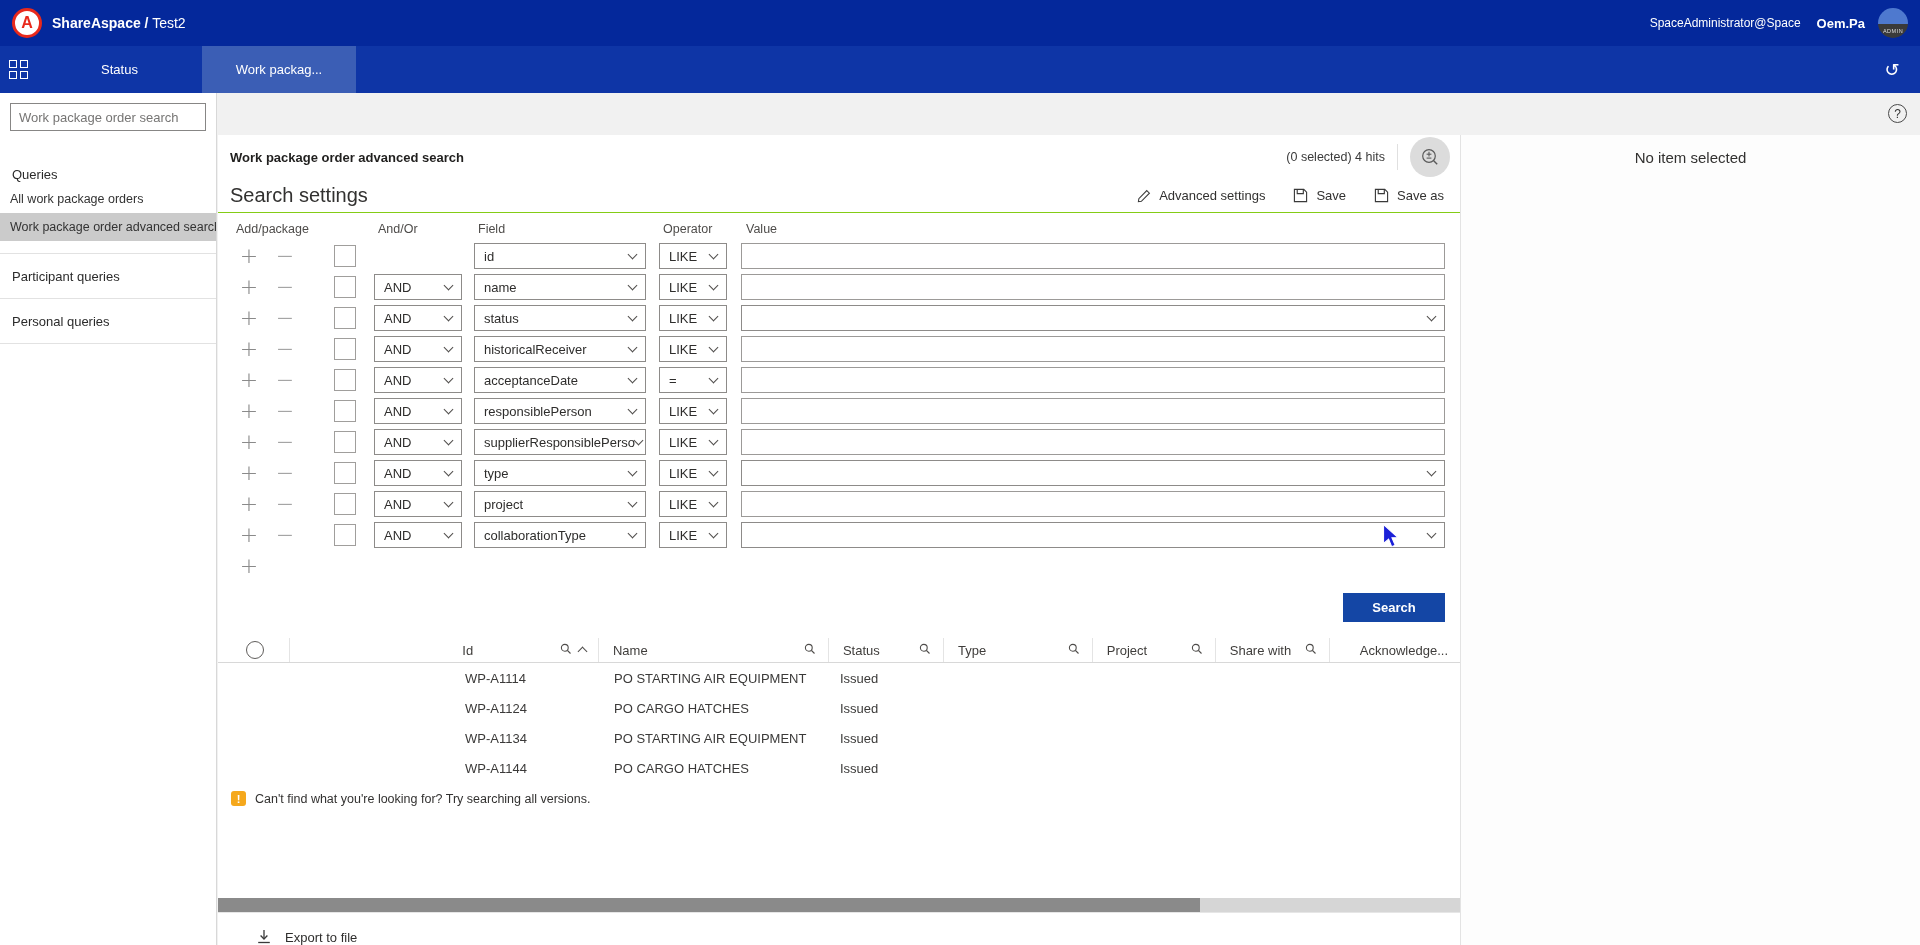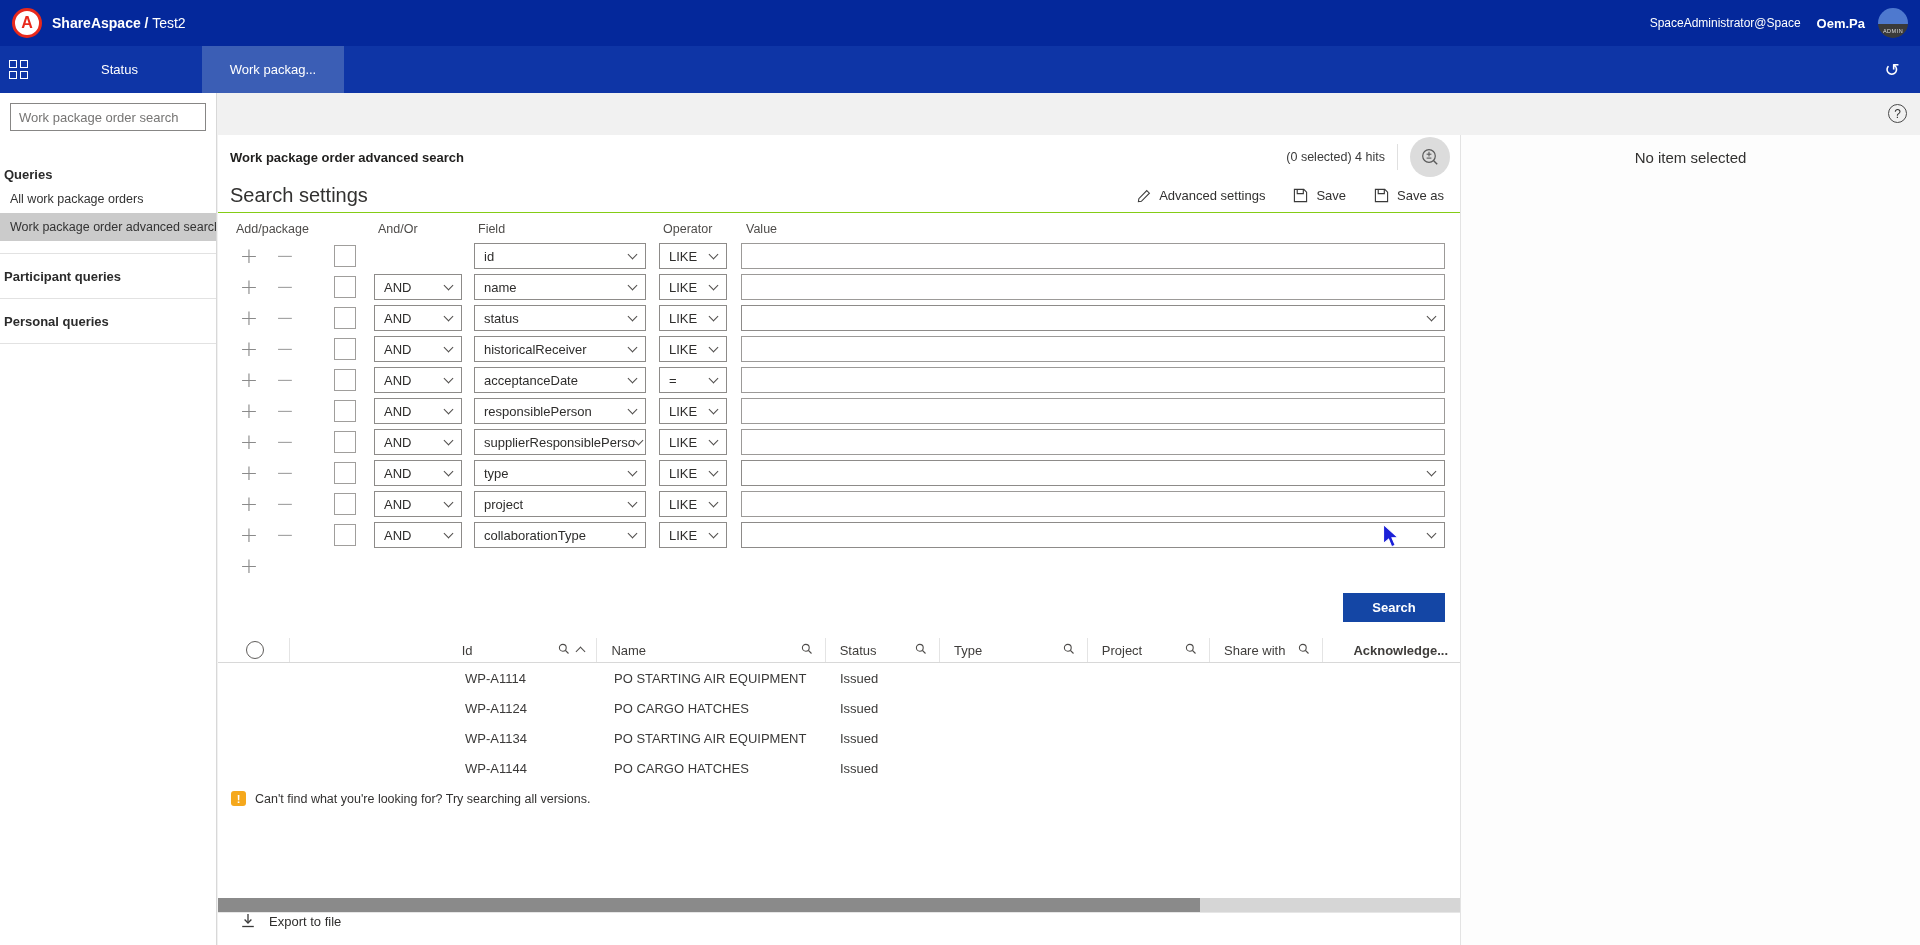--- a/index.html
+++ b/index.html
@@ -20,35 +20,35 @@
             background:linear-gradient(#4e79cf 0 55%, #3a3a3a 55% 100%);
             display:flex; align-items:flex-end; justify-content:center; }
   .avatar-label { font-size:5.5px; color:#ddd; margin-bottom:4px; letter-spacing:.5px; }
 
   
   .tab-bar { height:47px; background:#0e35a6; display:flex; align-items:stretch; color:#fff; }
   .grid-btn { width:37px; display:flex; align-items:center; justify-content:center; cursor:pointer; }
   .grid-icon { display:grid; grid-template-columns:8px 8px; grid-gap:3px; }
   .grid-icon span { width:8px; height:8px; border:1.5px solid #fff; }
   .tab { width:165px; display:flex; align-items:center; justify-content:center; font-size:13px; cursor:pointer; }
-  .tab.active { width:142px; background:#3b5eb5; }
+  .tab.active { width:154px; background:#3b5eb5; }
   .tabbar-spacer { flex:1; }
   .history-btn { width:56px; display:flex; align-items:center; justify-content:center;
                  font-size:18px; font-family:"DejaVu Sans",sans-serif; cursor:pointer; }
 
   
   .workspace { position:relative; height:852px; }
 
   .sidebar { position:absolute; left:0; top:0; width:217px; height:852px; background:#fff;
              border-right:1px solid #d8d8d8; z-index:2; }
   .side-search { display:block; margin:10px 10px 0 10px; width:196px; height:28px;
                  border:1px solid #878685; font-size:13px; padding:0 8px; color:#333;
                  font-family:inherit; background:#fff; }
   .side-search::placeholder { color:#767574; }
-  .side-heading { font-weight:bold; font-size:13px; color:#2b2b2b; padding:0 4px; }
+  .side-heading { font-weight:normal; font-size:13px; color:#2b2b2b; padding:0 12px; }
   .heading-first { margin-top:32px; height:22px; display:flex; align-items:center; }
   .section-head { height:44px; display:flex; align-items:center; cursor:pointer; }
   .side-item { height:28px; display:flex; align-items:center; padding:0 10px; font-size:12.5px;
                color:#333; cursor:pointer; white-space:nowrap; overflow:hidden; }
   .side-item.selected { background:#cbcbcb; }
   .sdivider { border-top:1px solid #e2e2e2; }
   .sdivider.gap { margin-top:12px; }
 
   .help-btn { position:absolute; top:11px; right:13px; width:19px; height:19px; border-radius:50%;
               border:1px solid #4a4a4a; color:#333; display:flex; align-items:center; justify-content:center;
@@ -116,21 +116,21 @@
   .pad-id { padding-left:175px; } .pad-status { padding-left:8px; } .pad-ack { padding-left:30px; }
   .th.pad-id { padding-left:172px; }
 
   .notice { display:flex; align-items:center; gap:9px; margin:8px 0 0 13px; font-size:12.5px; color:#323130; }
   .warn-icon { width:15px; height:15px; border-radius:3px; background:#f5a81c; color:#fff; font-weight:bold;
                font-size:11px; display:flex; align-items:center; justify-content:center; flex:0 0 auto; }
 
   .card-spacer { flex:1; }
   .hscroll { flex:0 0 14px; position:relative; background:#d6d6d6; }
   .hscroll-thumb { position:absolute; left:0; top:0; height:14px; width:982px; background:#8a8a8a; cursor:pointer; }
-  .card-footer { flex:0 0 33px; border-top:1px solid #e6e6e6; display:flex; align-items:flex-start; padding-left:22px; }
+  .card-footer { flex:0 0 33px; border-top:1px solid #e6e6e6; display:flex; align-items:flex-end; padding-left:38px; }
   .export-btn { display:flex; align-items:center; gap:13px; font-size:13px; color:#2f2e2d; background:none;
                 border:none; font-family:inherit; cursor:pointer; }
 
   
   .right-panel { position:absolute; left:1460px; top:42px; width:460px; height:810px; background:#fdfdfd;
                  border-left:1px solid #e3e3e3; display:flex; justify-content:center; }
   .empty-msg { margin-top:14px; font-size:15px; color:#323130; }
 
   .mouse-cursor { position:absolute; left:1381px; top:431px; z-index:10; pointer-events:none; }
 </style>
@@ -602,21 +602,21 @@
             </div>
             <div class="th" style="width: 115px;">
               <span class="th-label">Share with</span>
               <span class="th-icons">
                 <span><svg width="12" height="12" viewBox="0 0 12 12">
                     <circle cx="4.8" cy="4.8" r="3.4" fill="none" stroke="#4f4d4b" stroke-width="1.1"></circle>
                     <line x1="7.5" y1="7.5" x2="10.5" y2="10.5" stroke="#4f4d4b" stroke-width="1.1"></line>
                   </svg></span>
               </span>
             </div>
-            <div class="th pad-ack" style="flex: 1 1 0%; font-weight: bold;">
+            <div class="th pad-ack" style="flex: 1 1 0%;">
               <span class="th-label">Acknowledge...</span>
               <span class="th-icons"></span>
             </div>
           </div>
         <div id="table-body">
             <div class="trow">
               <div class="td td-select"></div>
               <div class="td pad-id" style="width: 310px;">WP-A1114</div>
               <div class="td" style="width: 232px;">PO STARTING AIR EQUIPMENT</div>
               <div class="td pad-status" style="width: 116px;">Issued</div>

